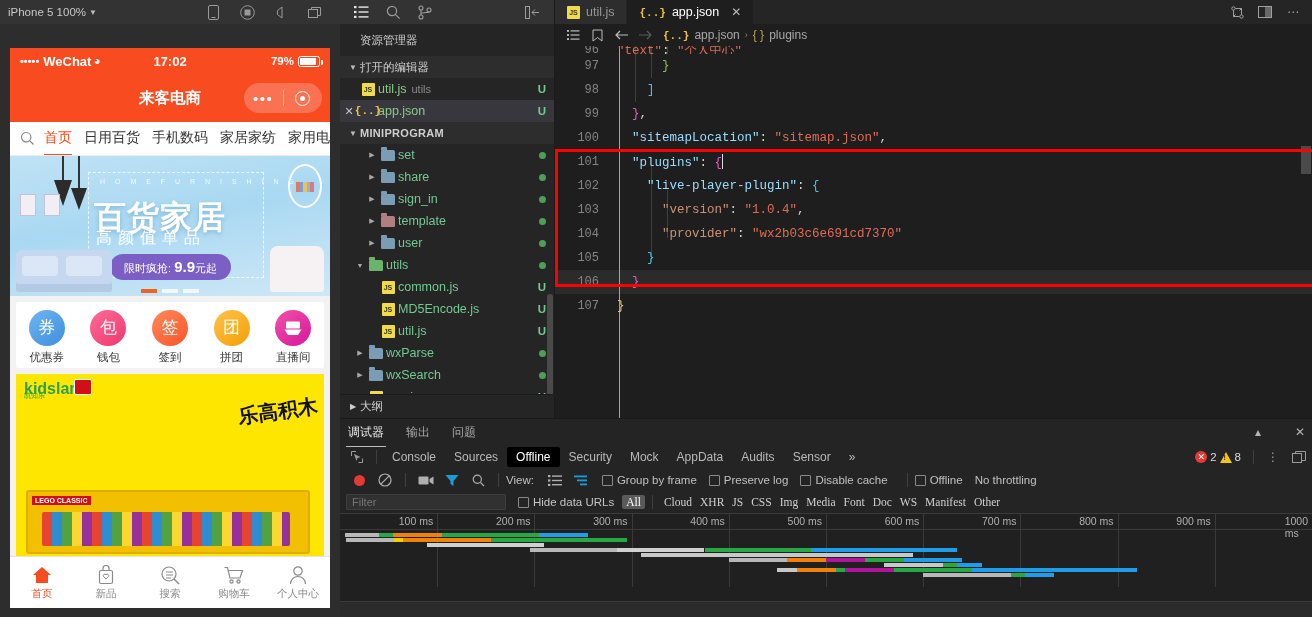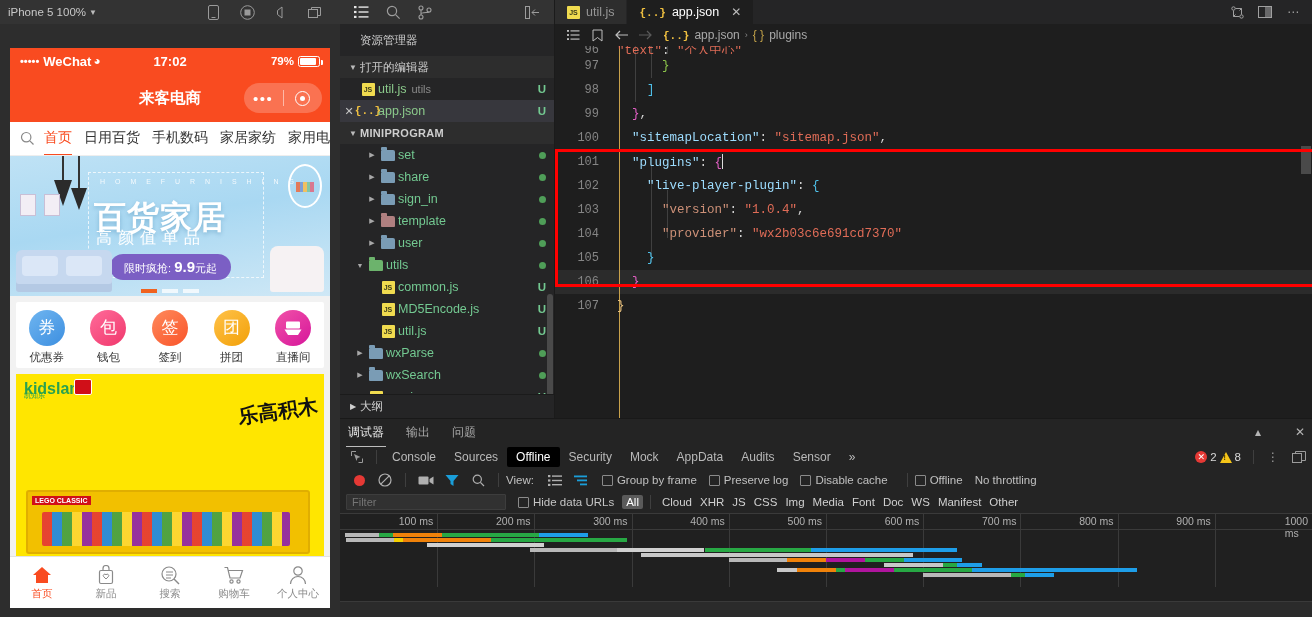--- a/index.html
+++ b/index.html
@@ -220,21 +220,21 @@
   .dt-toolbar { height:22px; display:flex; align-items:center; gap:0; padding-left:6px; font-size:11.5px; color:#c0c0c0; flex:0 0 22px;}
   .rec-dot { width:11px; height:11px; border-radius:50%; background:#e53935;}
   .tb-i { width:26px; height:22px; display:flex; align-items:center; justify-content:center; color:#b0b0b0;}
   .tb-i.on { color:#1a9ed9;}
   .cbx { width:11px; height:11px; border:1px solid #8a8a8a; border-radius:1px; display:inline-block; vertical-align:-1px;}
   .cb-wrap { display:flex; align-items:center; gap:4px; margin-right:12px;}
   .sep-v { width:1px; height:14px; background:#3f3f3f; margin:0 7px;}
 
   .dt-filter { height:22px; display:flex; align-items:center; gap:0; padding:0 6px; font-size:11.5px; color:#c5c5c5; flex:0 0 22px;}
   .f-input { width:160px; height:16px; background:#313131; border:1px solid #3d3d3d; color:#9a9a9a; font-size:11px; padding:0 5px; border-radius:1px;}
-  .ftype { padding:1px 4px; font-size:11.5px; color:#d0d0d0;}
+  .ftype { padding:1px 4px; font-size:11.5px; color:#d0d0d0;font-family:Liberation Serif, serif;}
   .ftype.on { background:#5a5a5a; border-radius:2px; color:#fff;}
 
   .waterfall { flex:1; background:#202020; position:relative; overflow:hidden; border-top:1px solid #3a3a3a;}
   .wf-ruler { height:16px; position:relative; border-bottom:1px solid #3a3a3a;}
   .wf-tick { position:absolute; top:0; bottom:-58px; width:1px; background:#3a3a3a;}
   .wf-lab { position:absolute; top:1px; font-size:10.5px; color:#b0b0b0; transform:translateX(-100%); padding-right:4px;}
   .bar { position:absolute; height:4px; }
   .dt-status { height:16px; background:#2b2b2b; border-top:1px solid #3a3a3a; display:flex; align-items:center; gap:0; padding-left:8px; font-size:11.5px; color:#cfcfcf; flex:0 0 16px; overflow:hidden;}
   .dt-status .st { white-space:nowrap;}
 </style>

